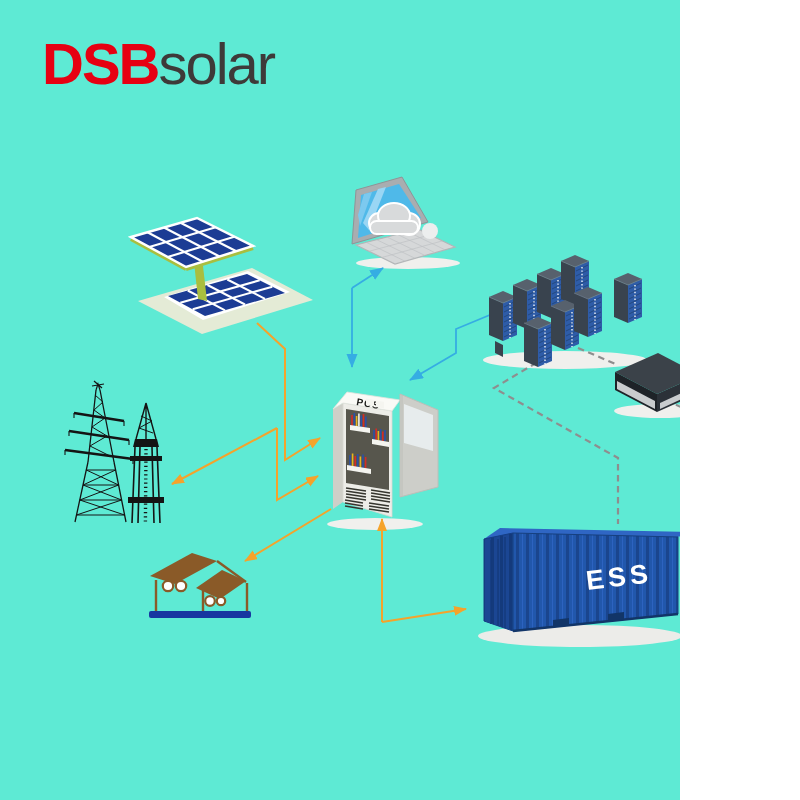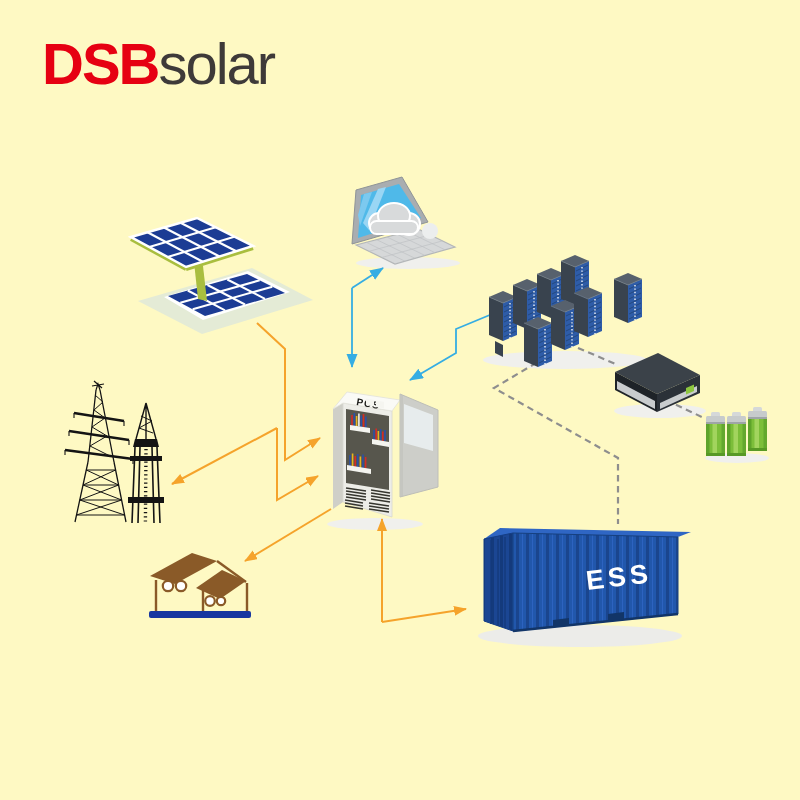--- a/index.html
+++ b/index.html
@@ -1,16 +1,16 @@
 <!DOCTYPE html>
 <html><head>
 <meta charset="utf-8">
 <style>
   html,body{margin:0;padding:0;background:#ffffff;}
-  .canvas{position:relative;width:800px;height:800px;background:#fef9c3;overflow:hidden;
+  .canvas{position:relative;width:680px;height:800px;background:#5eead4;overflow:hidden;
           font-family:"Liberation Sans","DejaVu Sans",sans-serif;}
   .logo{position:absolute;left:42px;top:30px;font-size:58px;letter-spacing:-2px;white-space:nowrap;}
   .logo .dsb{color:#E60012;font-weight:700;}
   .logo .solar{color:#3E3A39;font-weight:400;}
   svg{position:absolute;left:0;top:0;}
   svg text.pcs-label{font-family:"Liberation Sans","DejaVu Sans",sans-serif;font-weight:700;font-size:10px;fill:#1d1d1b;letter-spacing:1px;}
   svg text.ess-label{font-family:"Liberation Sans","DejaVu Sans",sans-serif;font-weight:700;font-size:27px;fill:#ffffff;letter-spacing:4px;}
 </style>
 </head>
 <body>

